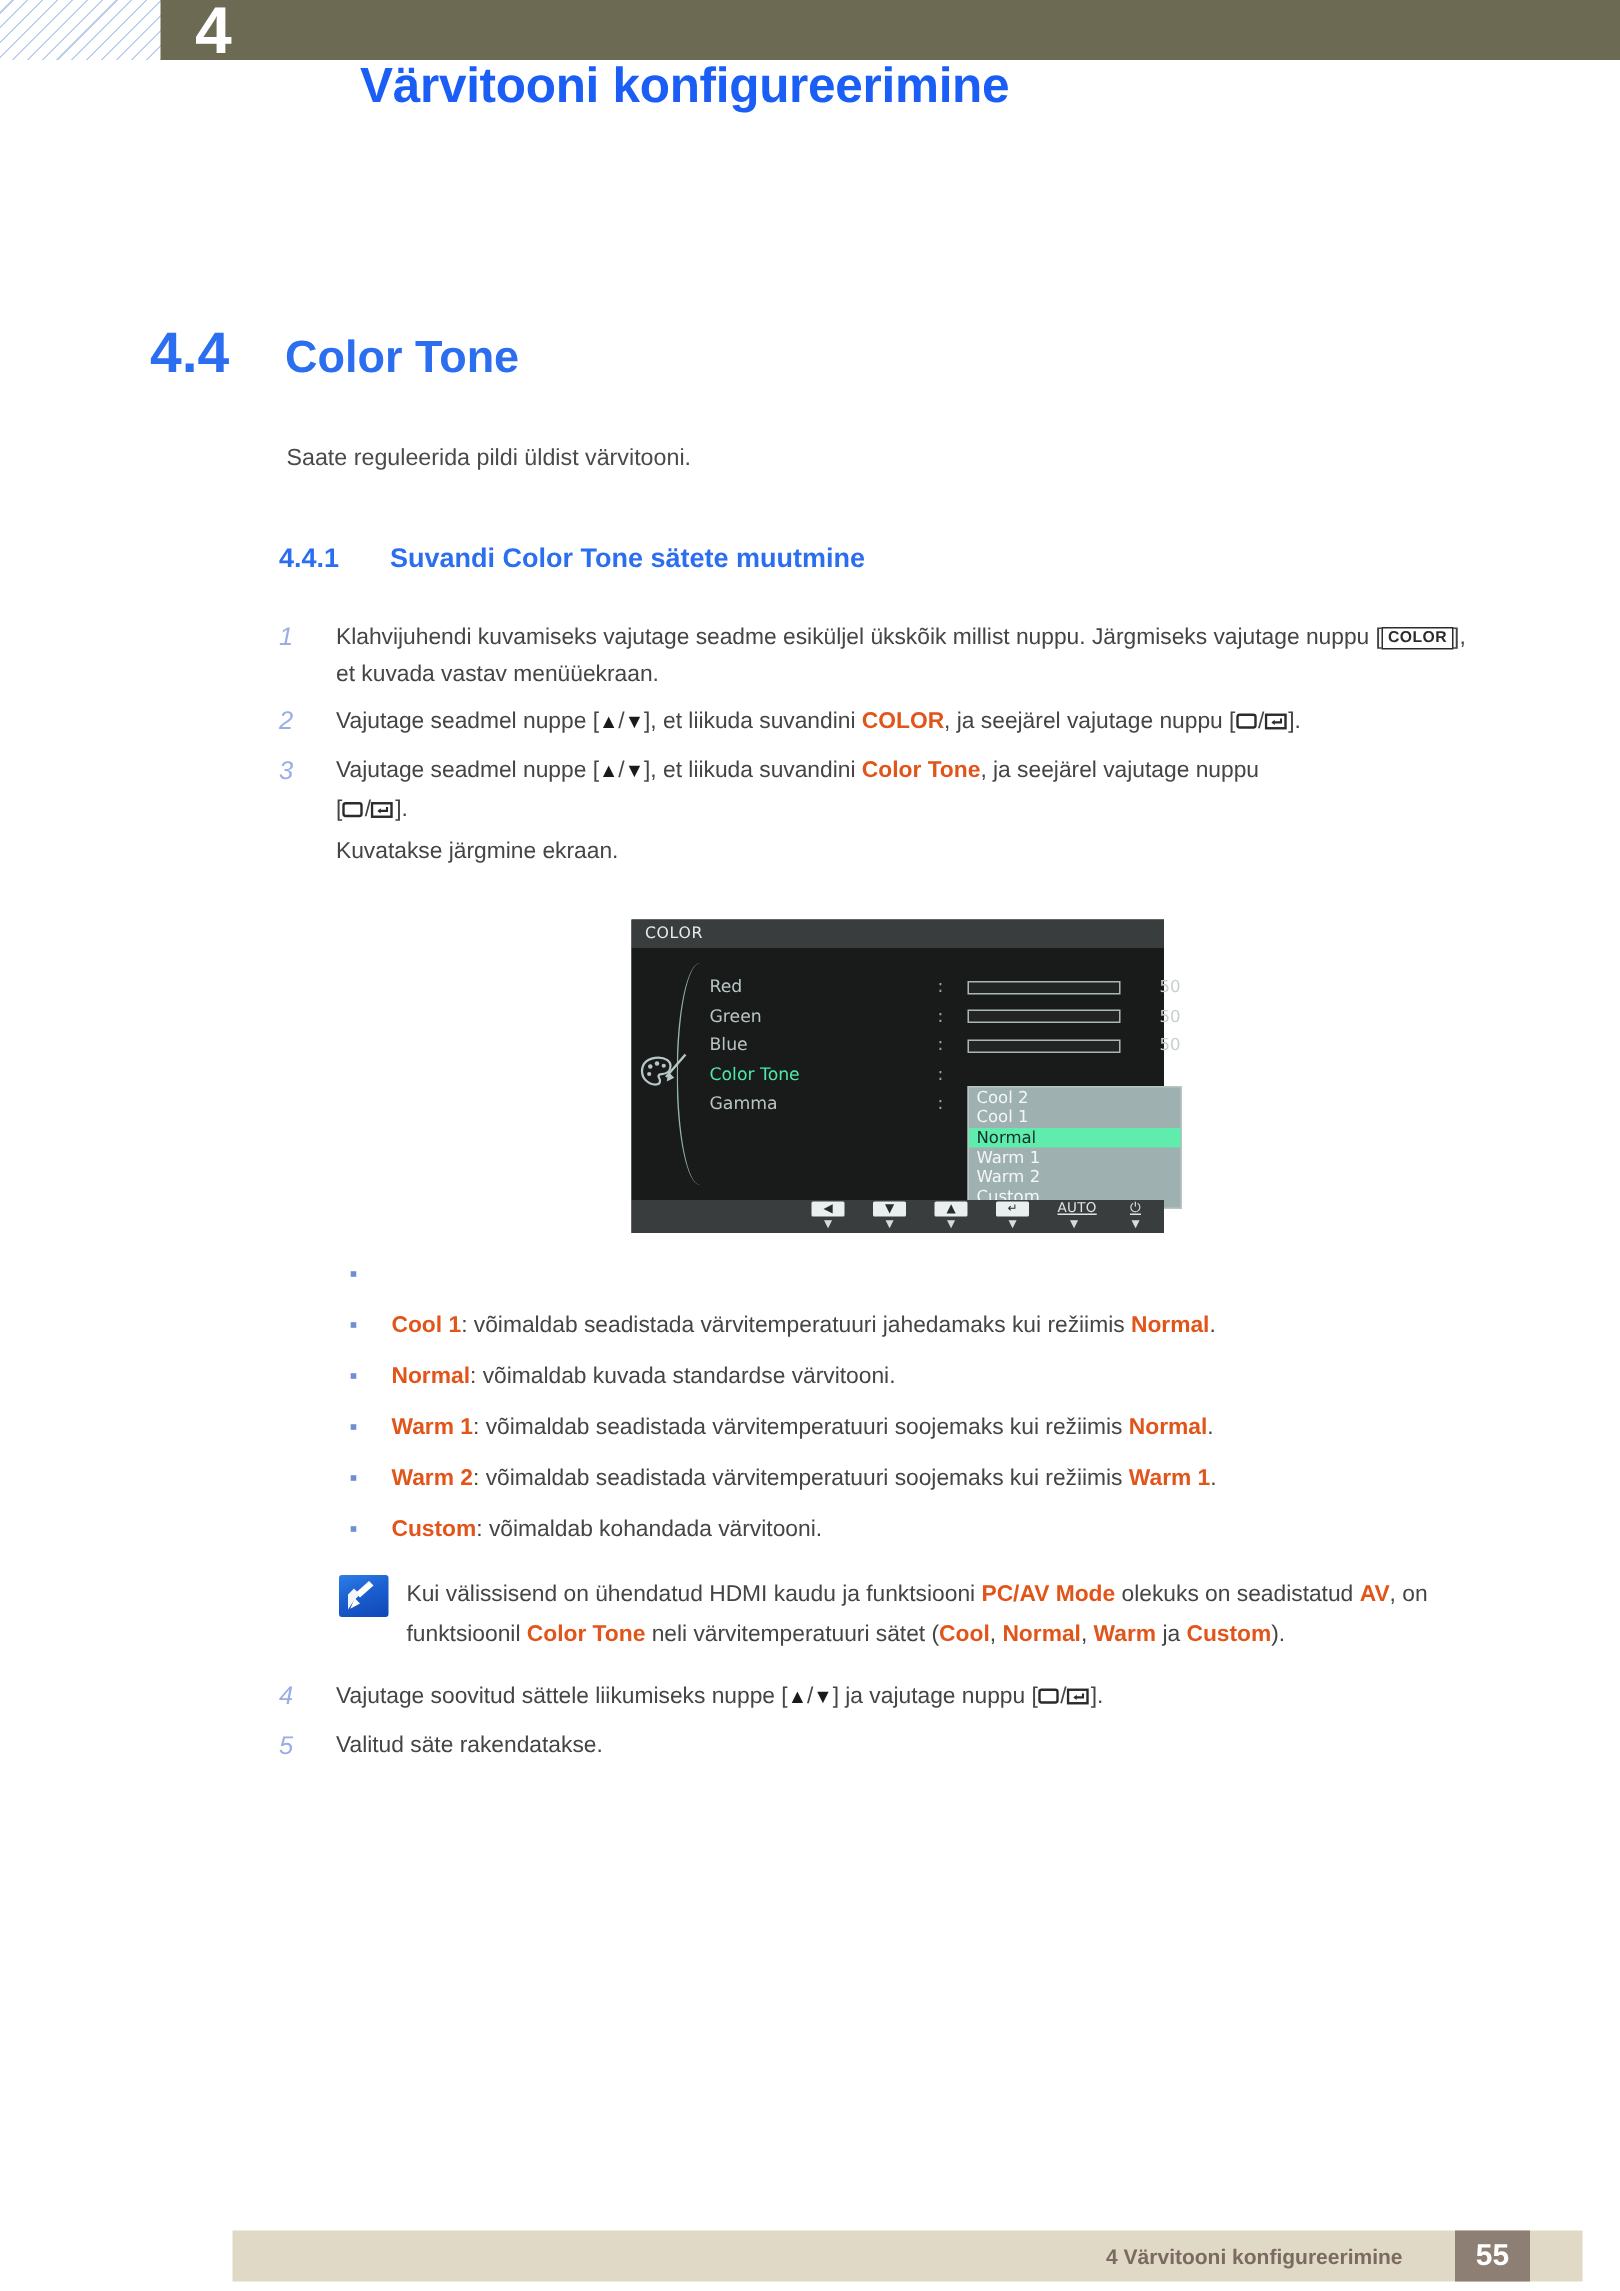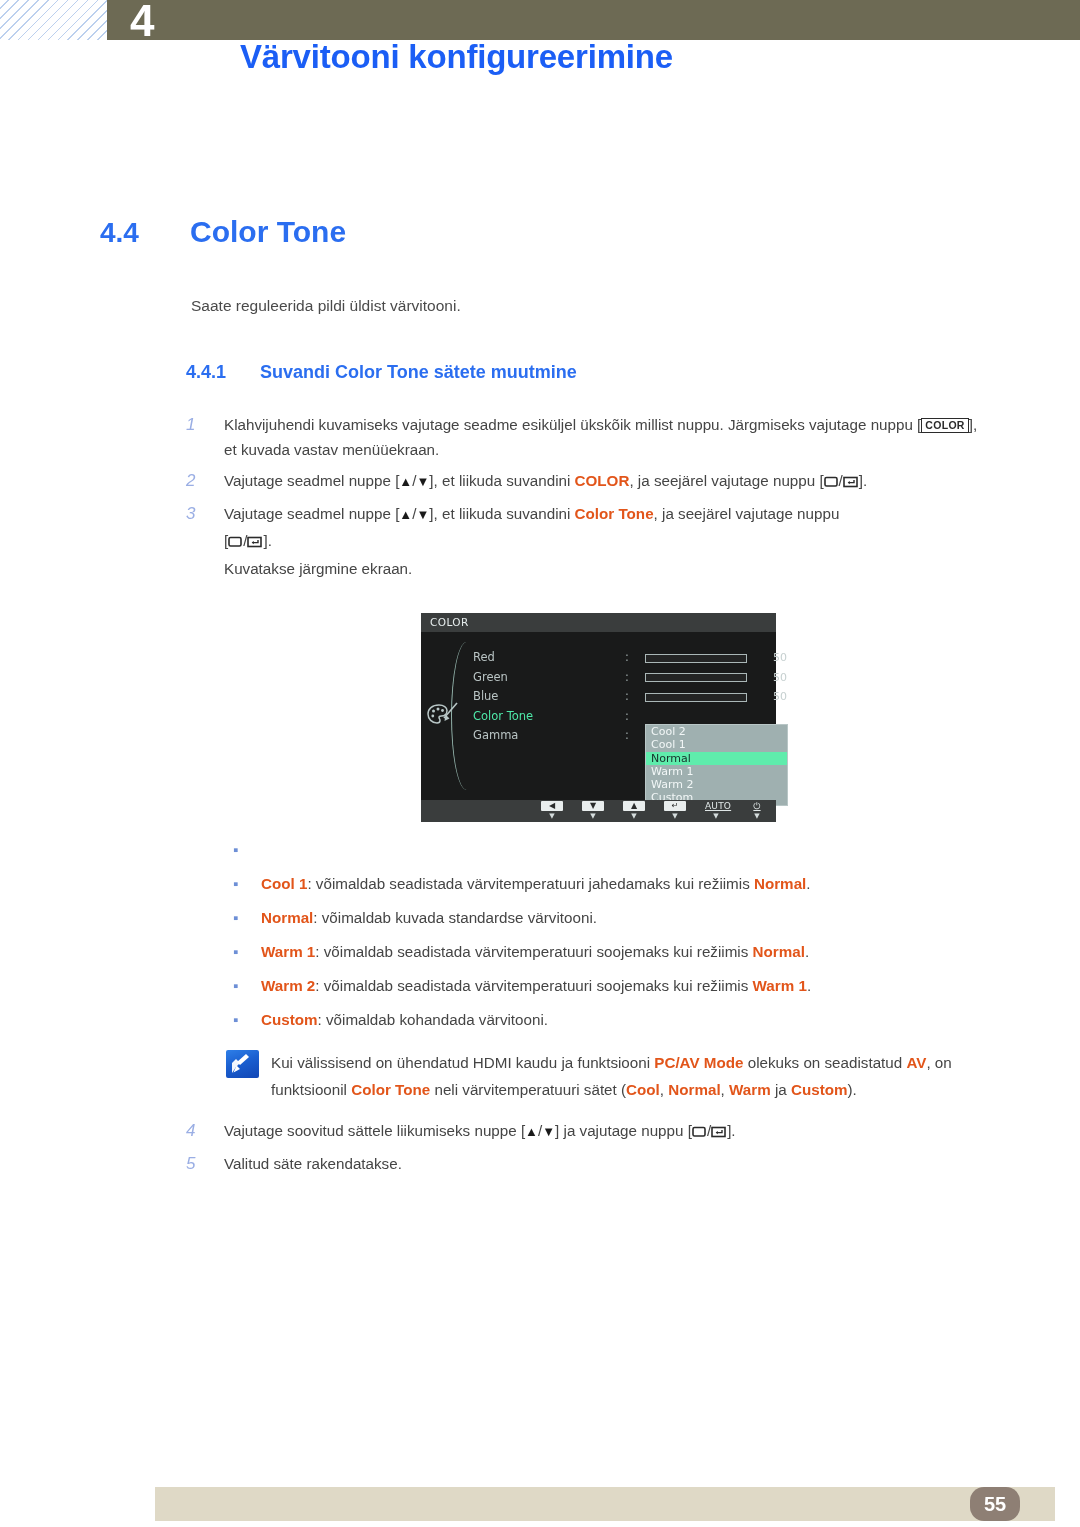--- a/index.html
+++ b/index.html
@@ -62,21 +62,21 @@
 
   
   .sec-head {
     position: absolute;
     top: 215px;
     left: 100px;
     display: flex;
     align-items: baseline;
   }
   .sec-num {
-    font-size: 28px;
+    font-size: 38px;
     font-weight: bold;
     color: #2b6ef0;
     width: 90px;
   }
   .sec-title {
     font-size: 30px;
     font-weight: bold;
     color: #2b6ef0;
   }
 
@@ -323,21 +323,20 @@
     right: 35px;
     top: 0;
     width: 50px;
     height: 34px;
     background: #8e7f74;
     color: #ffffff;
     font-size: 20px;
     font-weight: bold;
     line-height: 34px;
     text-align: center;
-    border-radius: 14px;
   }
 </style>
 </head>
 <body>
 
 <div class="header-wrap">
   <div class="hatch"></div>
   <div class="olive-bar"></div>
   <div class="chapter-num">4</div>
   <div class="header-title">Värvitooni konfigureerimine</div>
@@ -539,14 +538,15 @@
   </div>
 
   <div class="step">
     <span class="step-num">5</span>
     <span class="step-body">Valitud säte rakendatakse.</span>
   </div>
 
 </div>
 
 <div class="footer">
+  <div class="footer-text">4 Värvitooni konfigureerimine</div>
   <div class="footer-page">55</div>
 </div>
 
 </body></html>

